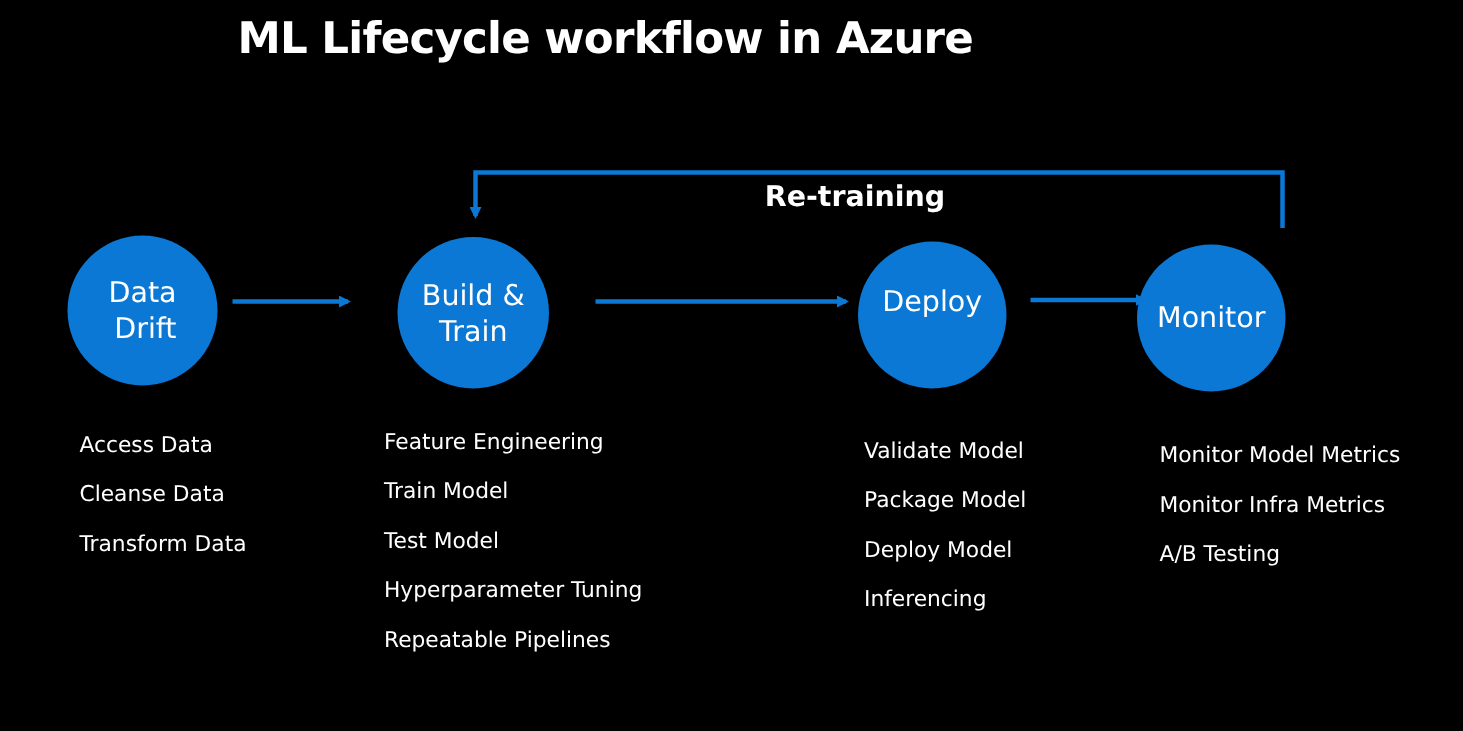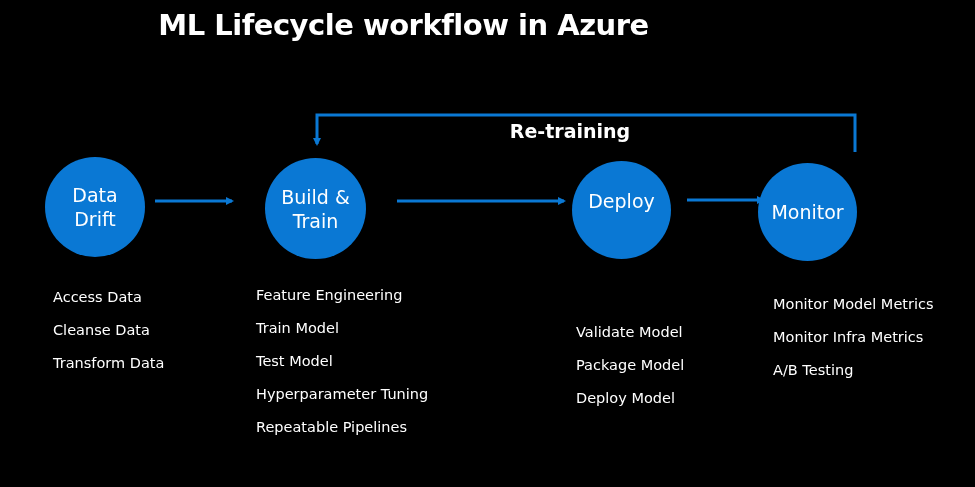--- a/index.html
+++ b/index.html
@@ -28,21 +28,21 @@
     </marker>
   </defs>
   <line x1="155" y1="201" x2="232" y2="201" stroke="#0a78d4" stroke-width="3" marker-end="url(#ah)"></line>
   <line x1="397" y1="201" x2="564" y2="201" stroke="#0a78d4" stroke-width="3" marker-end="url(#ah)"></line>
   <line x1="687" y1="200" x2="763" y2="200" stroke="#0a78d4" stroke-width="3" marker-end="url(#ah)"></line>
   <polyline points="855,152 855,115 317,115 317,144" fill="none" stroke="#0a78d4" stroke-width="3" marker-end="url(#ah)"></polyline>
 </svg>
 
 <div class="retrain-label">Re-training</div>
 
-<div class="circle" style="left:45px;top:157px;width:100px;height:100px;">
+<div class="circle" style="left:45px;top:157px;width:100px;height:100px;text-align:right;">
   <div>
       <div>Data</div>
       <div>Drift</div>
     </div>
 </div>
 <div class="circle" style="left:265px;top:158px;width:101px;height:101px;">
   <div>
       <div>Build &amp;</div>
       <div>Train</div>
     </div>
@@ -59,22 +59,23 @@
   <div>Cleanse Data</div>
   <div>Transform Data</div>
 </div>
 <div class="list" style="left:256px;top:286px;">
   <div>Feature Engineering</div>
   <div>Train Model</div>
   <div>Test Model</div>
   <div>Hyperparameter Tuning</div>
   <div>Repeatable Pipelines</div>
 </div>
-<div class="list" style="left:576px;top:292px;margin-top:31px;">
+<div class="list" style="left:576px;top:292px;">
   <div>Validate Model</div>
   <div>Package Model</div>
   <div>Deploy Model</div>
+  <div>Inferencing</div>
 </div>
 <div class="list" style="left:773px;top:295px;">
   <div>Monitor Model Metrics</div>
   <div>Monitor Infra Metrics</div>
   <div>A/B Testing</div>
 </div>
 
 </body></html>

